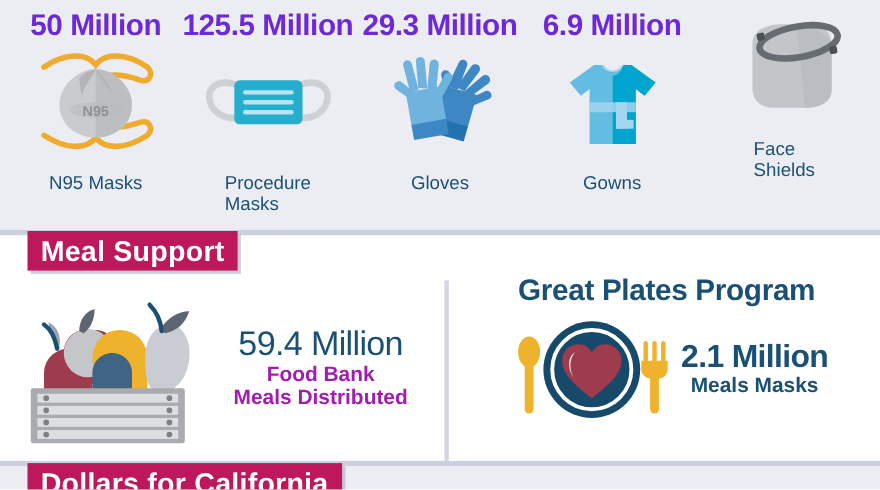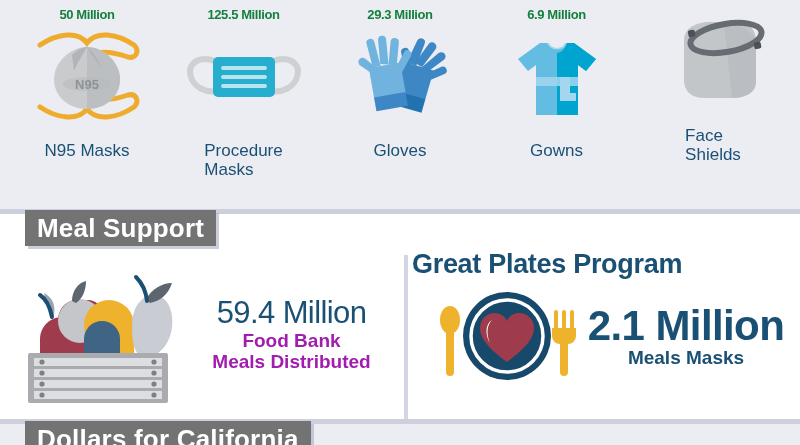--- a/index.html
+++ b/index.html
@@ -35,22 +35,22 @@
 
   .ppe-item {
     width: 150px;
     display: flex;
     flex-direction: column;
     align-items: center;
     padding-top: 8px;
   }
 
   .ppe-count {
-    color: #15803d;
-    font-size: 13px;
+    color: #6d28d9;
+    font-size: 27px;
     font-weight: bold;
     letter-spacing: -0.4px;
     text-align: center;
     line-height: 1.15;
     white-space: nowrap;
   }
 
   .ppe-icon {
     height: 96px;
     width: 118px;
@@ -93,21 +93,21 @@
     position: absolute;
     left: 0; top: 214px;
     width: 800px;
     height: 205px;
     background: #ffffff;
   }
 
   
   .ribbon {
     position: absolute;
-    background: #737373;
+    background: #be185d;
     color: #ffffff;
     font-size: 26px;
     font-weight: bold;
     letter-spacing: 0.2px;
     display: flex;
     align-items: center;
     padding: 0 12px;
     box-shadow: 3px 3px 0 rgba(160,168,190,0.55);
   }
   #ribbon-meal    { left: 25px; top: 210px;  height: 36px; }
@@ -147,36 +147,36 @@
     position: absolute;
     left: 412px; top: 245px;
     width: 388px;
     height: 175px;
   }
   .gp-title {
     color: #1b5075;
     font-size: 27px;
     font-weight: bold;
     letter-spacing: -0.3px;
-    text-align: left;
+    text-align: center;
     padding-top: 4px;
     white-space: nowrap;
   }
   .gp-row {
     display: flex;
     flex-direction: row;
     align-items: center;
     justify-content: center;
     margin-top: 6px;
   }
   .gp-icon { width: 158px; height: 100px; flex: 0 0 auto; }
   .gp-text { text-align: center; padding-left: 2px; }
   .gp-number {
     color: #1b5075;
-    font-size: 42px;
+    font-size: 29px;
     font-weight: bold;
     letter-spacing: -0.6px;
     line-height: 1.05;
     white-space: nowrap;
   }
   .gp-sub {
     color: #1b5075;
     font-size: 19px;
     font-weight: bold;
     line-height: 1.1;

